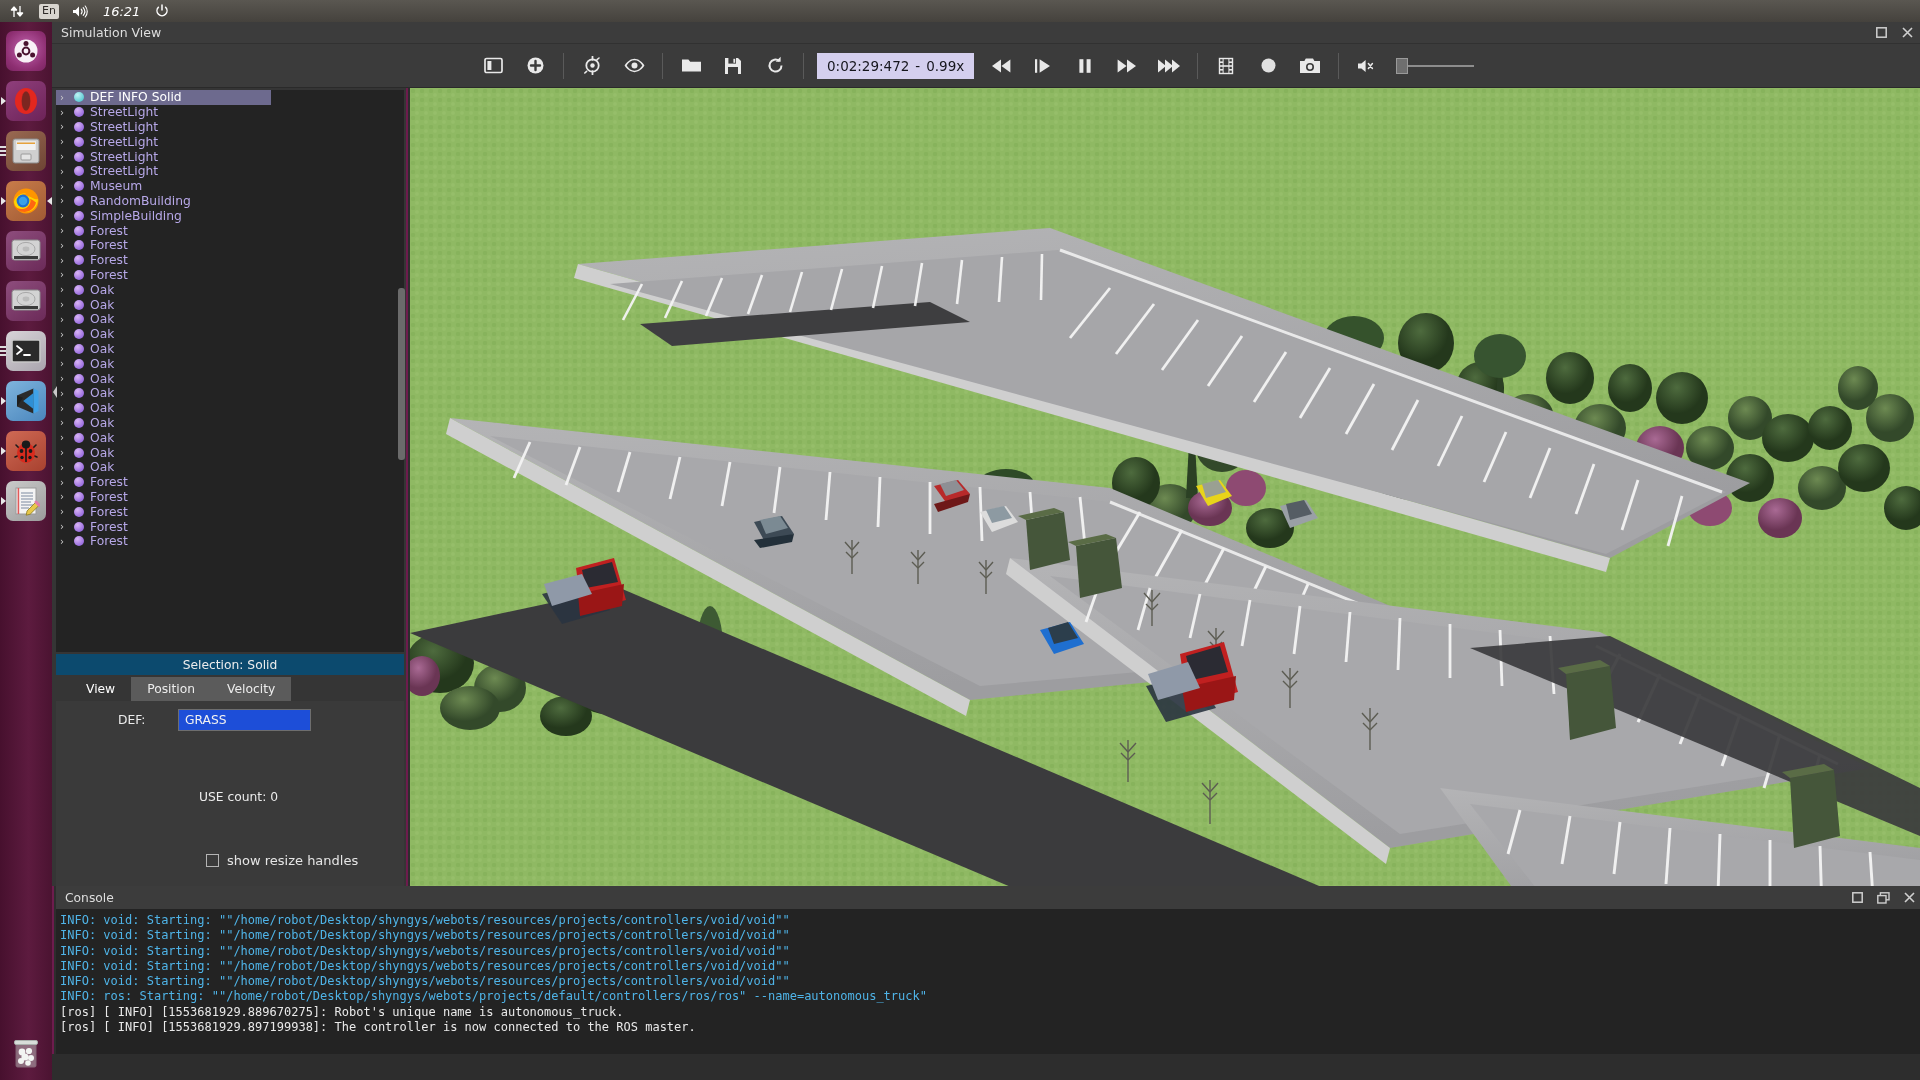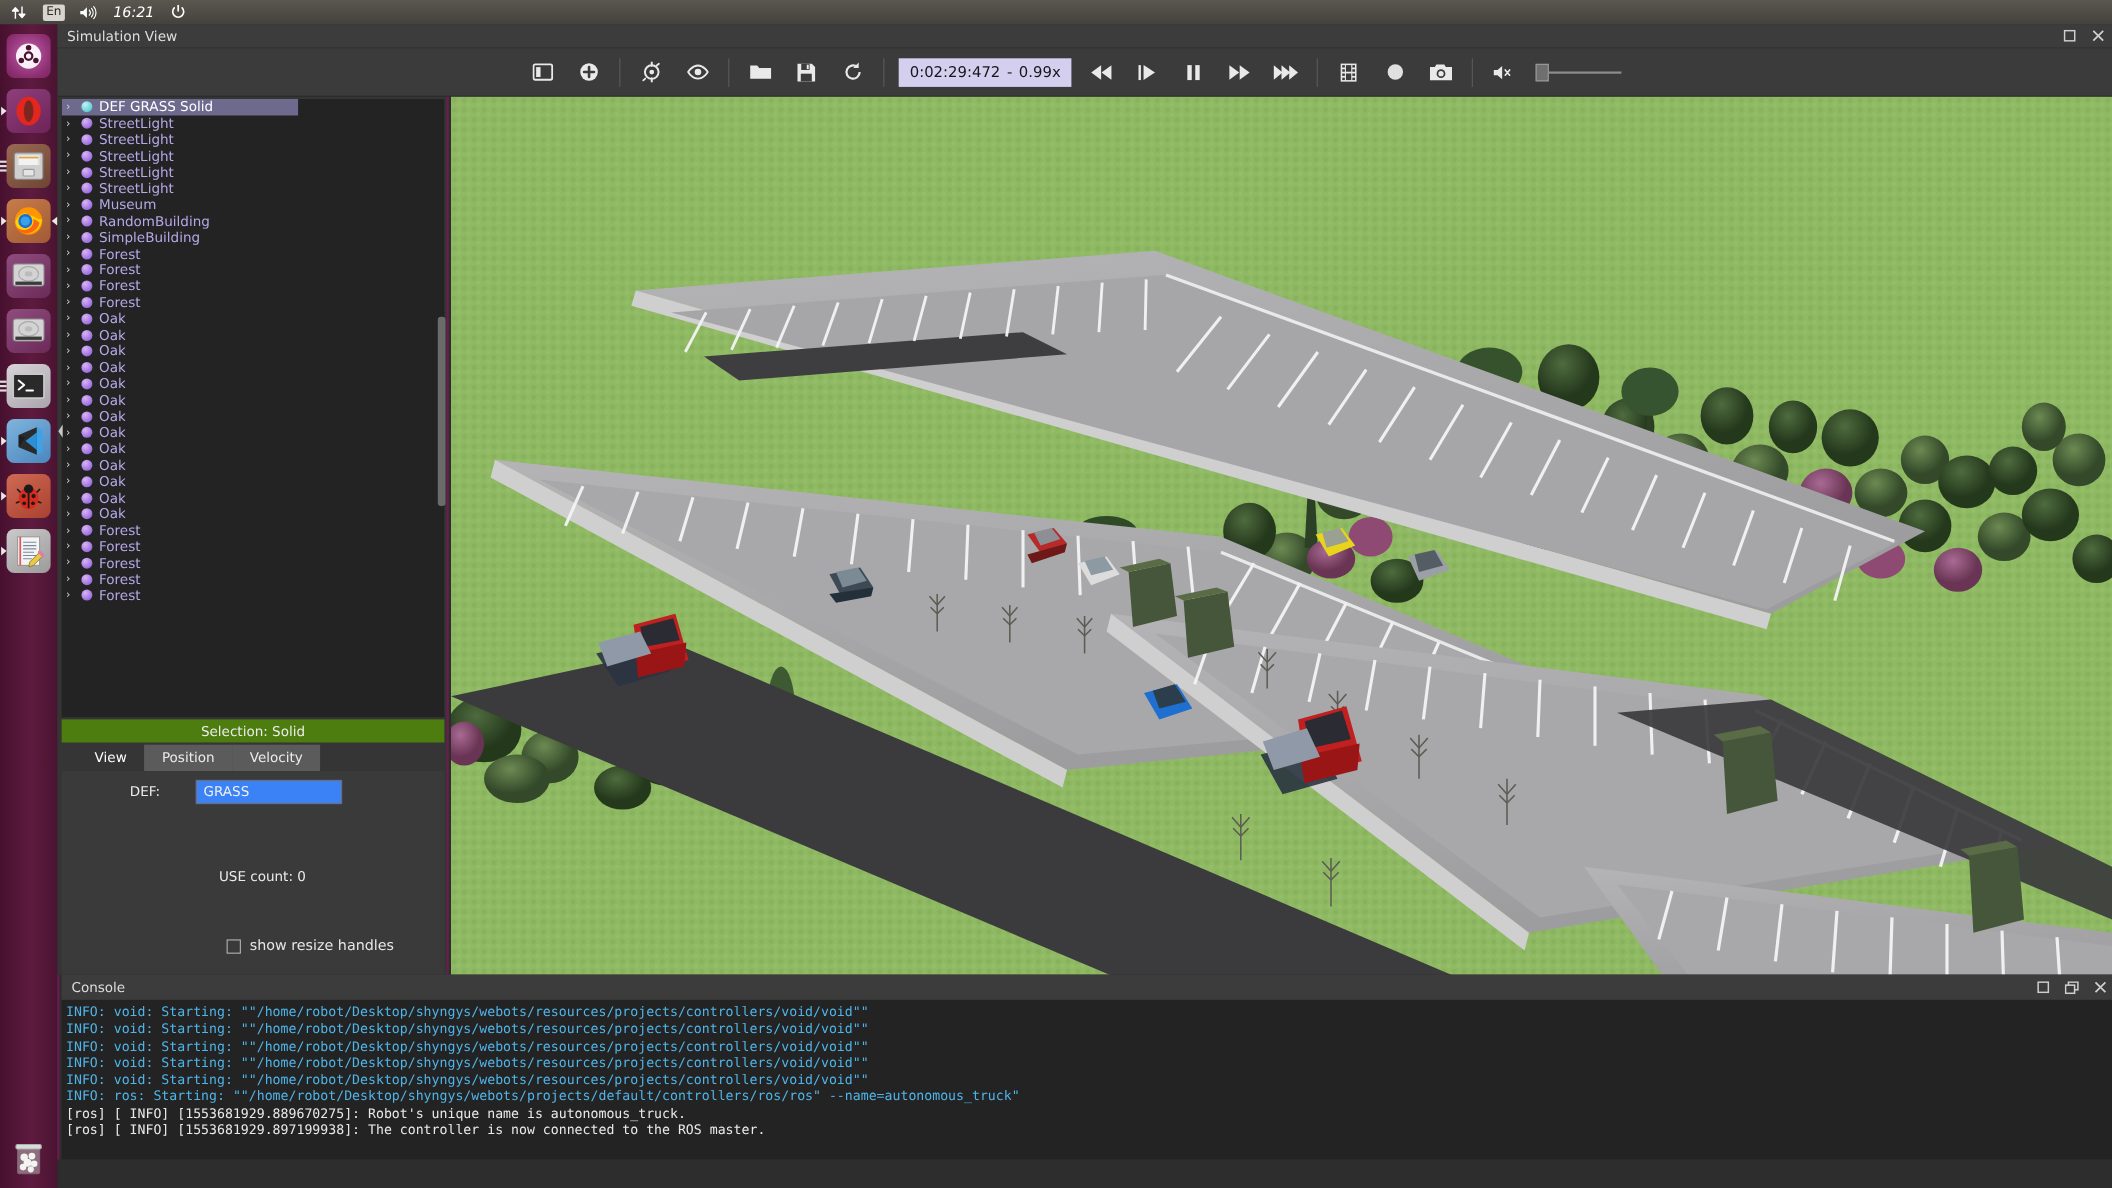--- a/index.html
+++ b/index.html
@@ -122,41 +122,41 @@
   #tree-scroll {
     position: absolute; right: 1px; top: 200px; width: 7px; height: 172px;
     background: #6b6b6b; border-radius: 3px;
   }
   #tree-collapse {
     position: absolute; left: 0px; top: 296px; width: 6px; height: 16px;
   }
 
   #selection-bar {
     position: absolute; left: 4px; top: 566px; width: 348px; height: 21px;
-    background: #4d7c0f; display: flex; align-items: center; justify-content: center;
+    background: #0c4a6e; display: flex; align-items: center; justify-content: center;
     font-size: 12.3px; color: #ececec;
   }
   #tabs {
     position: absolute; left: 18px; top: 589px; width: 224px; height: 24px;
     display: flex; align-items: flex-end;
   }
   .tab {
     height: 24px; padding: 0 16px; display: flex; align-items: center;
     font-size: 12.3px; color: #ececec; background: #5b5b5b;
   }
   .tab.active { background: #353535; color: #ffffff; }
   #node-pane {
     position: absolute; left: 4px; top: 613px; width: 348px; height: 207px;
     background: #3a3a3a;
   }
   .field-row { position: absolute; display: flex; align-items: center; }
   #def-row { left: 22px; top: 8px; margin-left: 40px; }
   #def-label { width: 60px; font-size: 12.3px; color: #ececec; }
   #def-input {
-    width: 133px; height: 22px; background: #3b82f6; border: 1px solid #6e6e6e;
+    width: 133px; height: 22px; background: #1d4ed8; border: 1px solid #6e6e6e;
     color: #f0f0f0; font-size: 12.3px; padding: 0 6px; display: flex; align-items: center;
   }
   #use-count { position: absolute; left: 143px; top: 89px; font-size: 12.3px; color: #ececec; }
   #resize-row { position: absolute; left: 150px; top: 152px; display: flex; align-items: center; gap: 8px; }
   .cbox { width: 13px; height: 13px; border: 1px solid #b4b4b4; background: #3a3a3a; }
 
   
   #viewport {
     position: absolute; left: 358px; top: 66px; width: 1510px; height: 824px;
     overflow: hidden; background: #8fb963;
@@ -521,21 +521,21 @@
         <span class="knob"></span>
     </div>
   </div>
 
   <div id="left-dock">
 
     <div id="tree">
         <div class="tree-row sel">
           <span class="arrow">›</span>
           <span class="bullet cyan"></span>
-          <span class="tree-label">DEF GRASS Solid</span>
+          <span class="tree-label">DEF INFO Solid</span>
         </div>
         <div class="tree-row">
           <span class="arrow">›</span>
           <span class="bullet"></span>
           <span class="tree-label">StreetLight</span>
         </div>
         <div class="tree-row">
           <span class="arrow">›</span>
           <span class="bullet"></span>
           <span class="tree-label">StreetLight</span>

